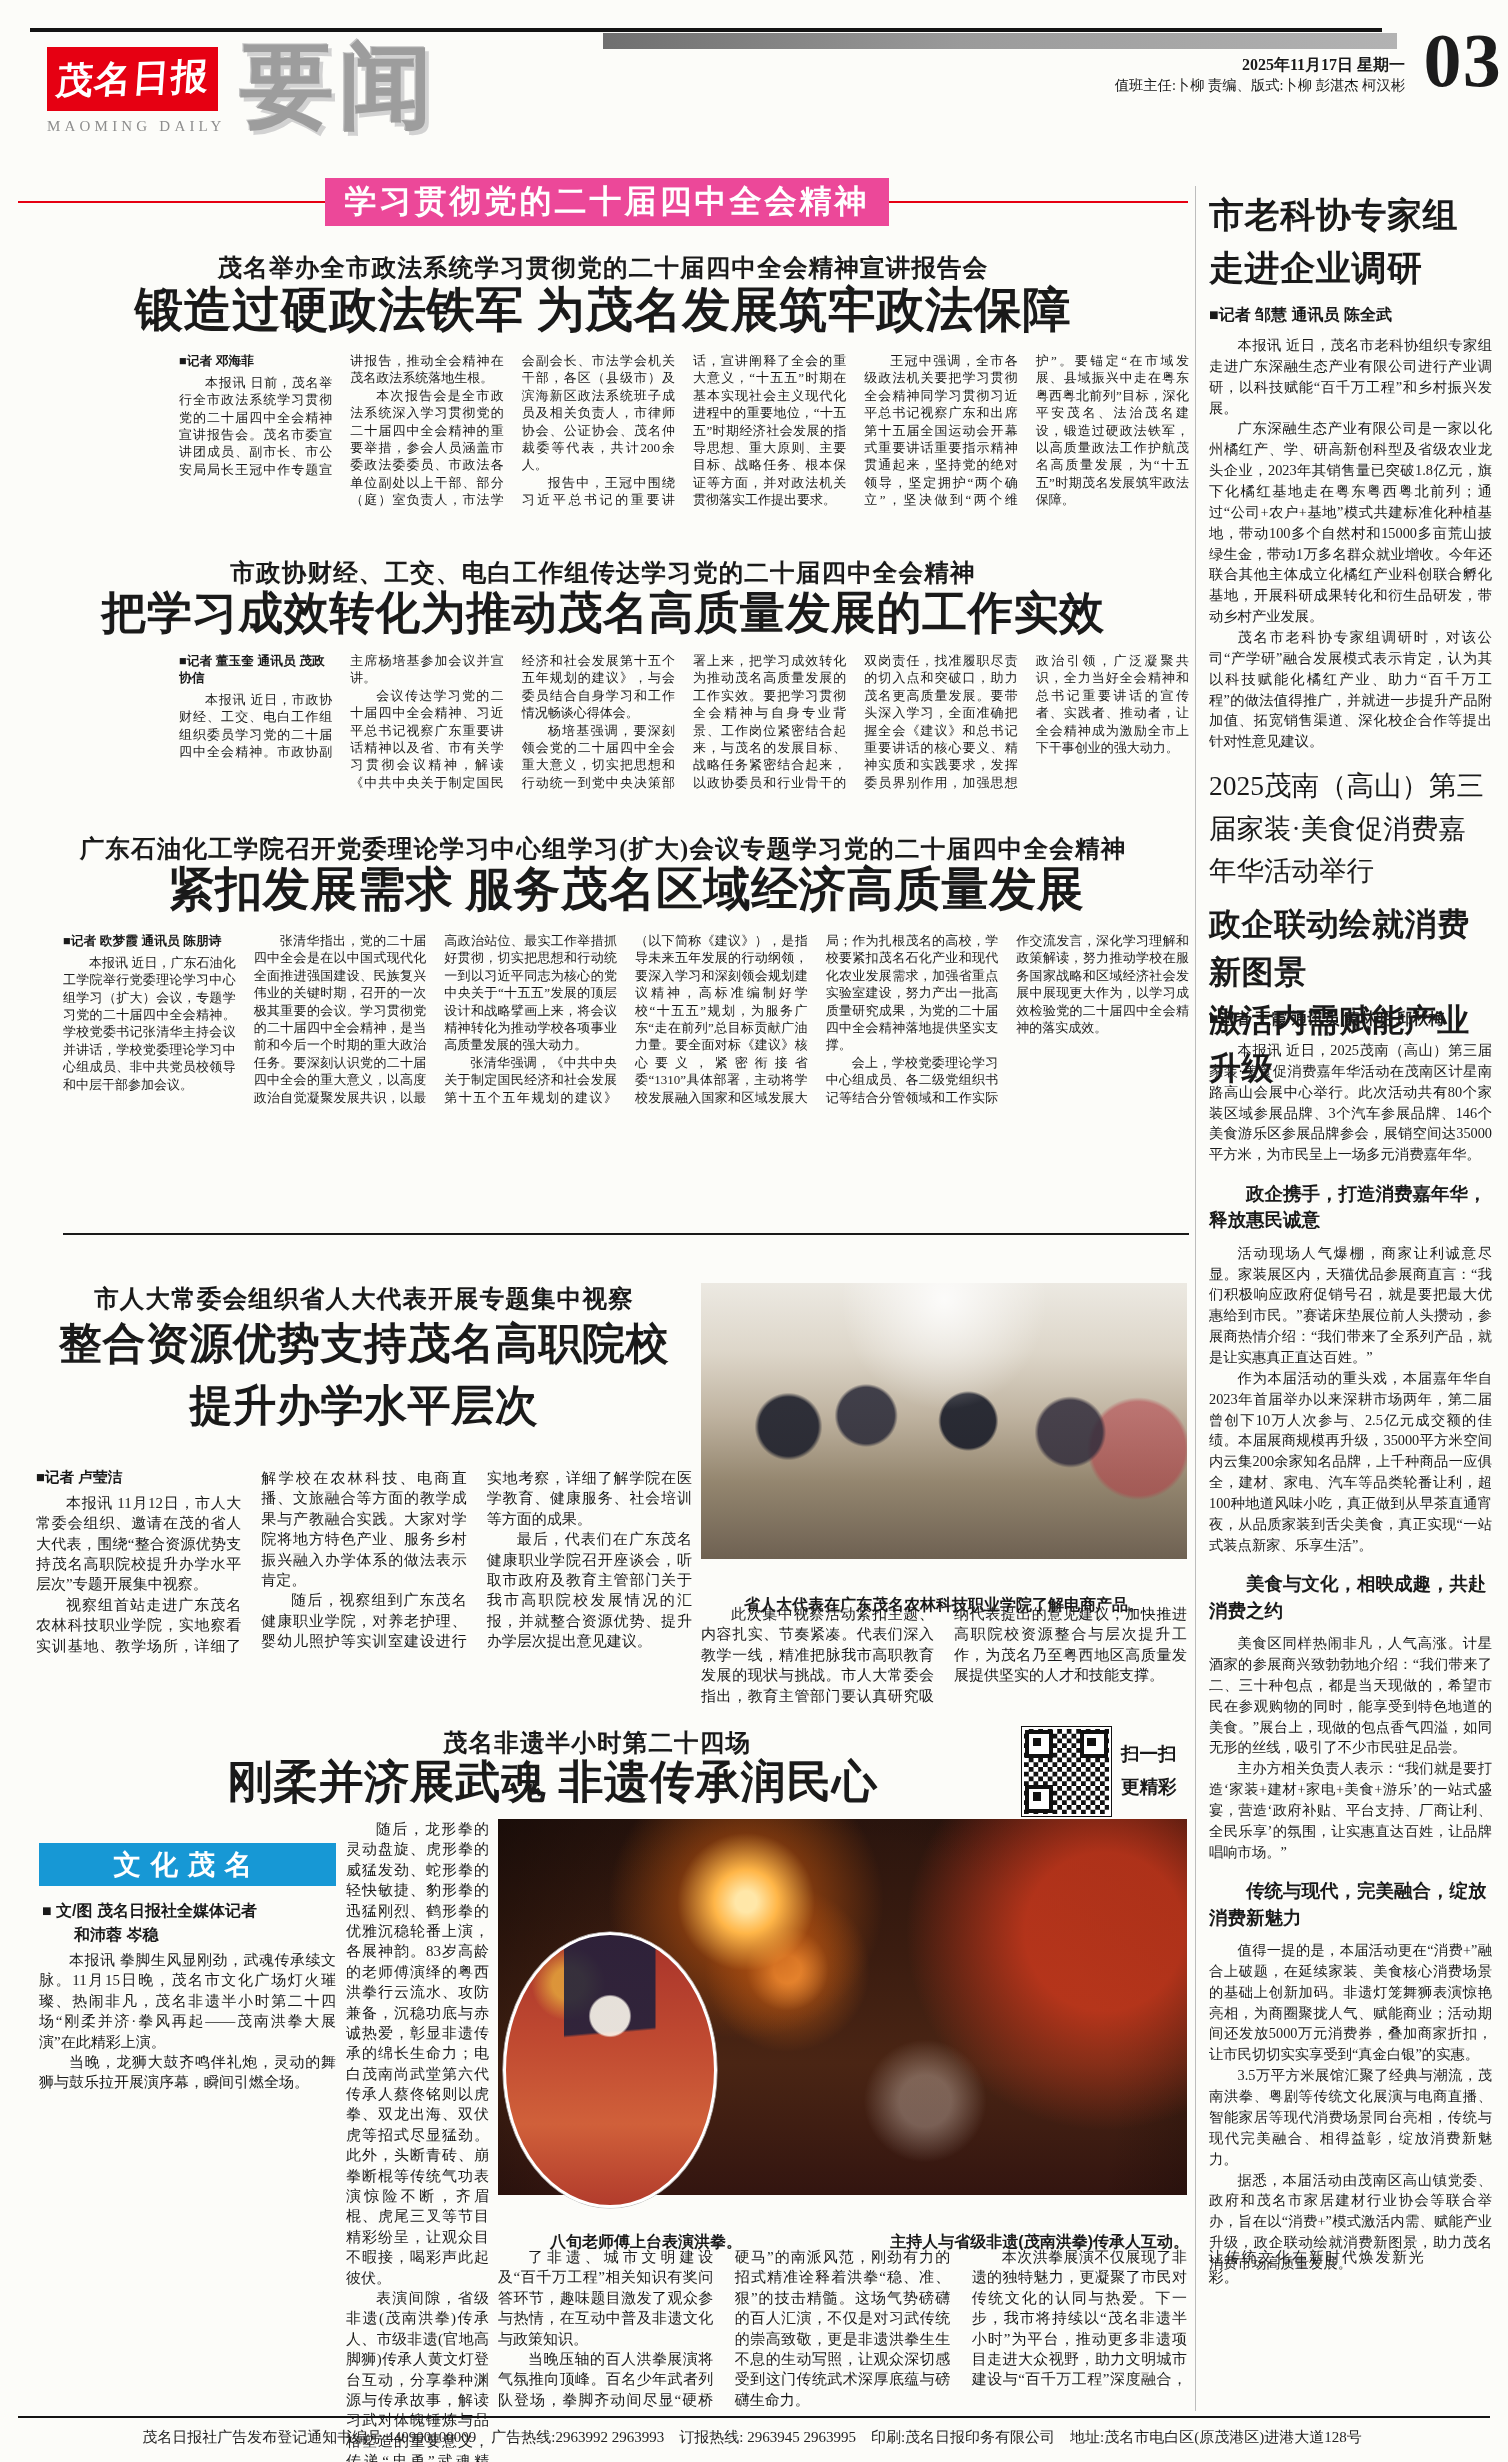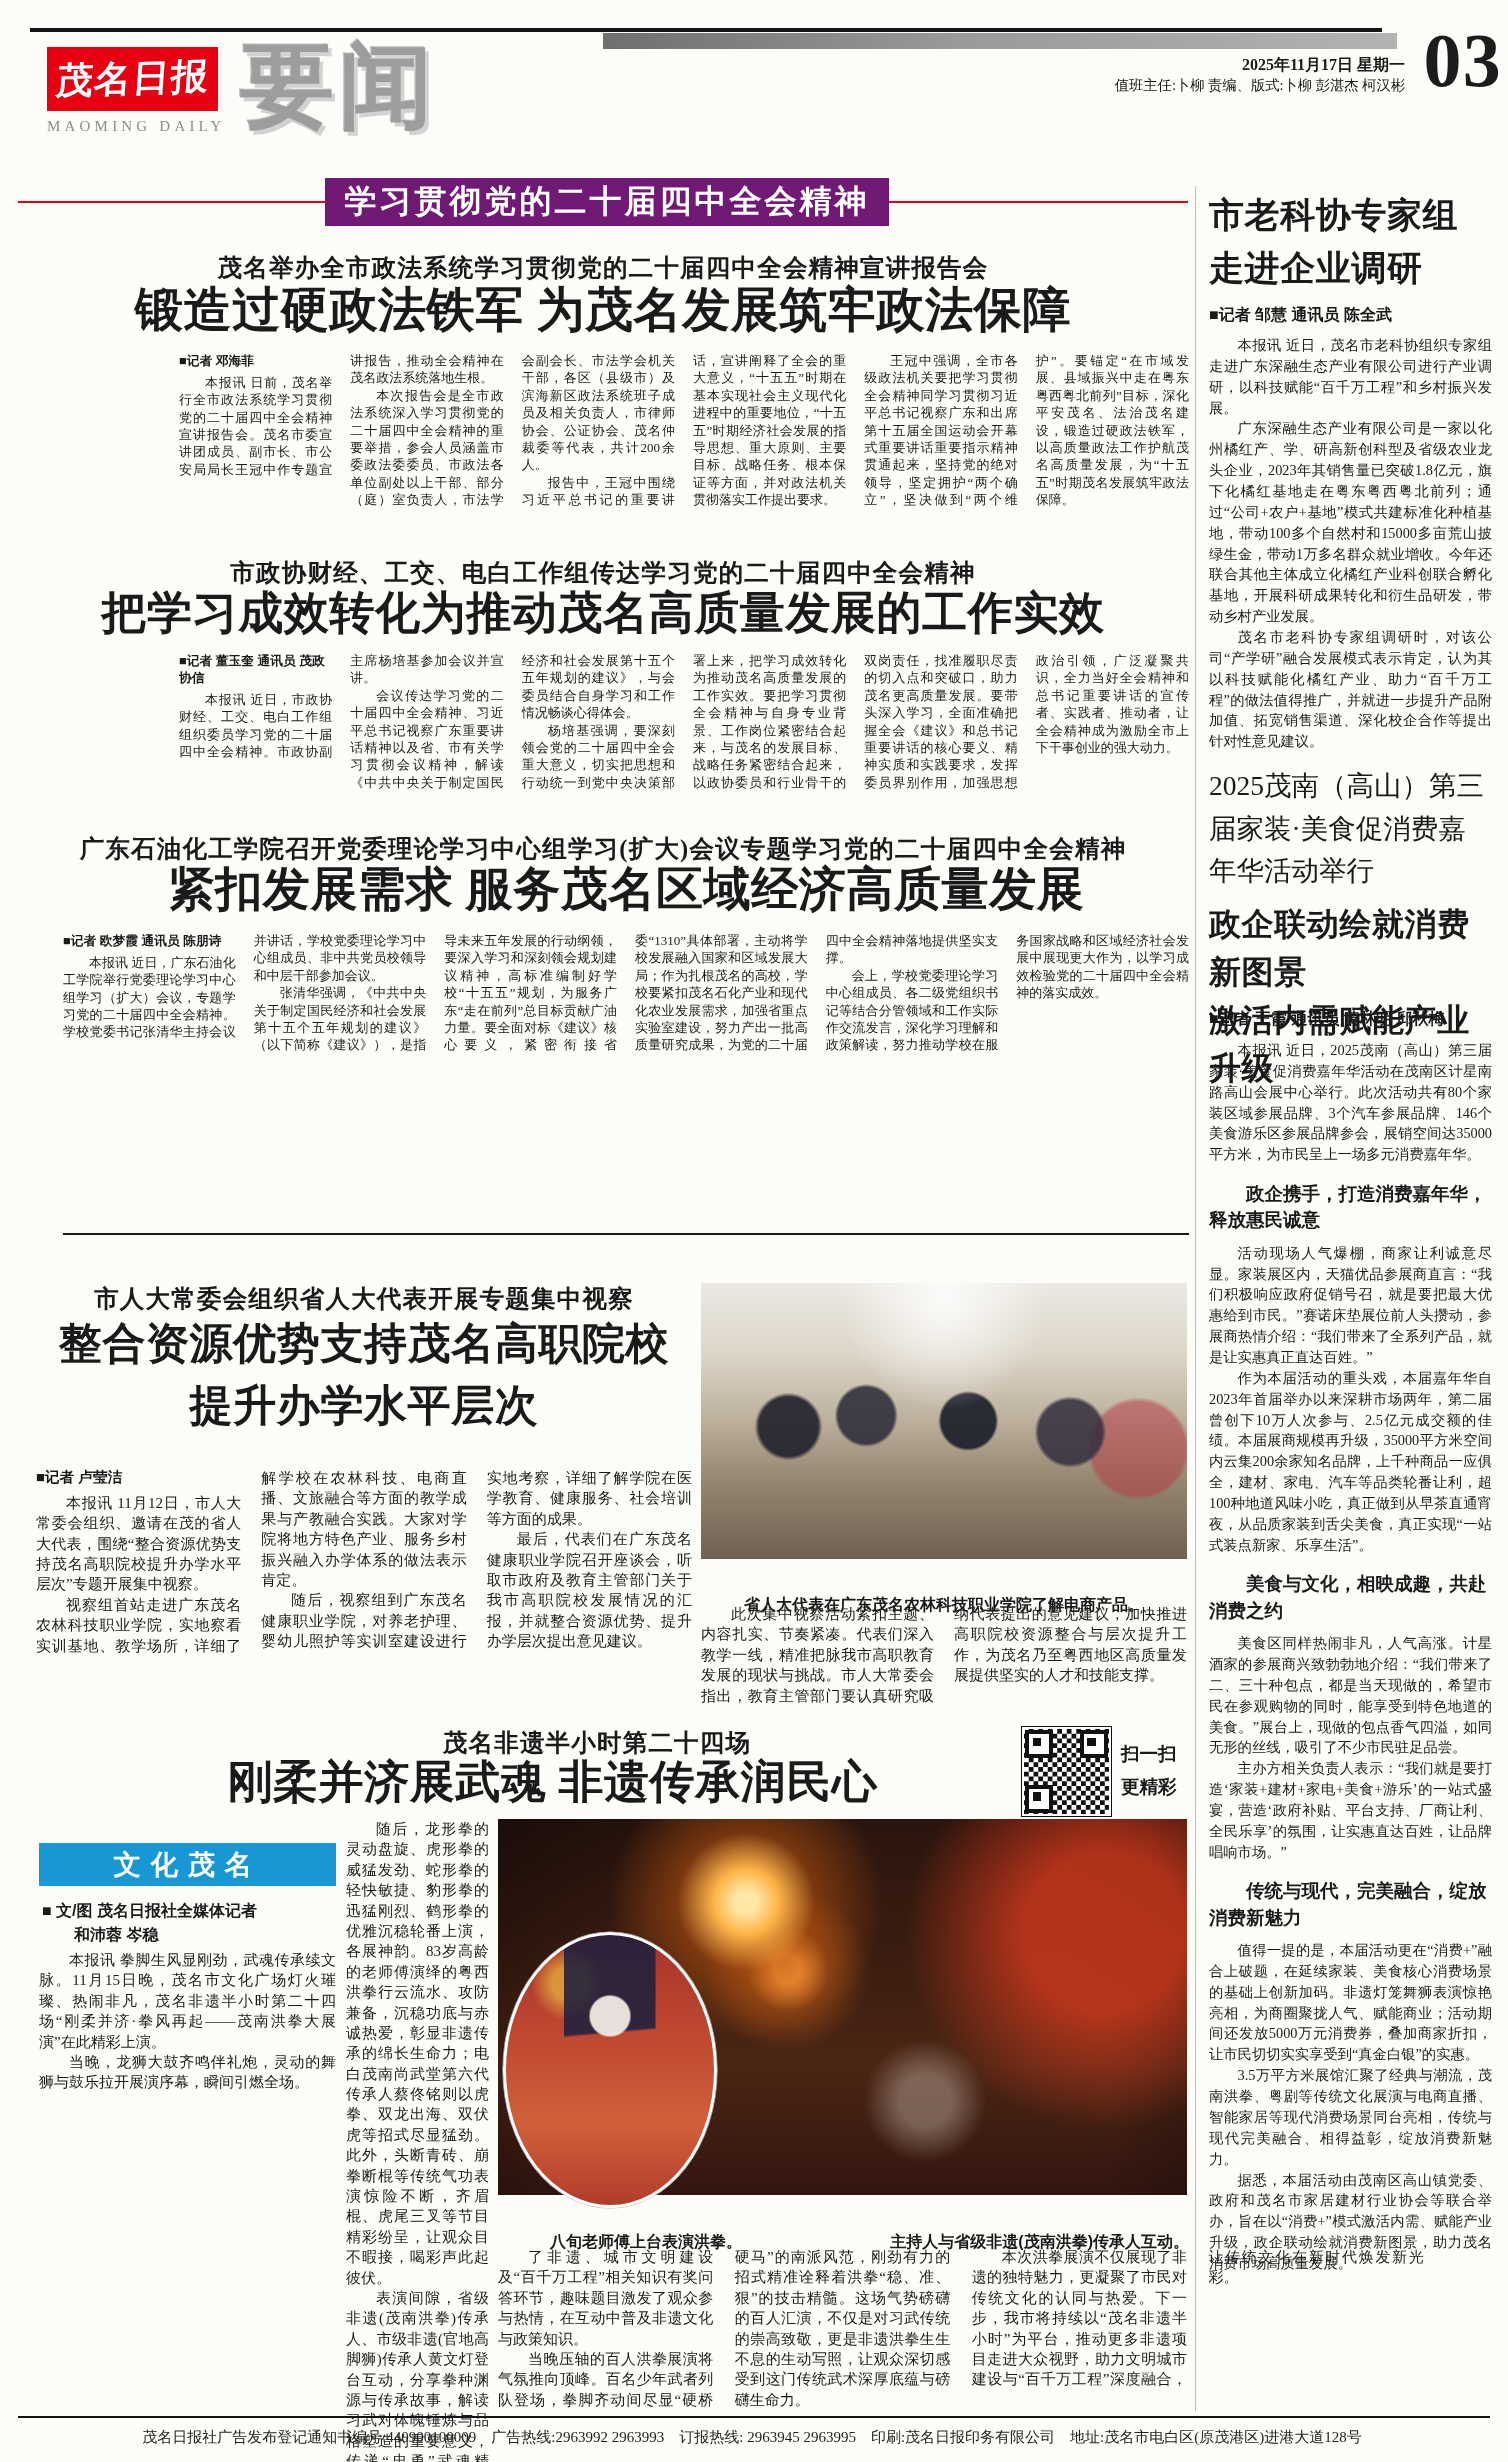--- a/index.html
+++ b/index.html
@@ -13,21 +13,21 @@
   .logobox{background:#e60012;display:flex;align-items:center;justify-content:center;}
   .logotext{color:#fff;font-weight:900;font-size:37px;letter-spacing:1.2px;transform:skewX(-6deg) rotate(-2deg);
             font-family:"Liberation Serif",serif;}
   .logoen{color:#8d8d8d;font-size:15px;letter-spacing:4.2px;font-family:"Liberation Serif",serif;}
   .yaowen{font-size:94px;font-weight:900;color:#9d9d9d;letter-spacing:4.8px;line-height:1;
           text-shadow:3.6px 3.6px 0 #d2d2d2,-1.2px -1.2px 0 #c4c4c4;}
   .pageno{font-size:76px;font-weight:700;color:#1c1c1c;line-height:1;letter-spacing:1.2px;}
   .dateline{font-size:16px;font-weight:bold;}
   .staffline{font-size:14.3px;}
   
-  .redbanner{background:#701a75;color:#fff;display:flex;align-items:center;justify-content:center;}
+  .redbanner{background:#ec4899;color:#fff;display:flex;align-items:center;justify-content:center;}
   .redbanner span{font-size:32px;font-weight:900;letter-spacing:3px;}
   .redhair{background:#e60012;}
   
   .kicker{font-size:24.5px;font-weight:900;letter-spacing:1.2px;}
   .hl{font-weight:900;line-height:1.18;letter-spacing:0.6px;}
   .hl-a1{font-size:48px;}
   .hl-a2{font-size:45px;}
   .hl-a3{font-size:47px;}
   .hl-a4{font-size:43px;line-height:1.45;}
   .hl-r1{font-size:35px;line-height:1.5;}
@@ -124,20 +124,21 @@
   <p class="para">本报讯 近日，市政协财经、工交、电白工作组组织委员学习党的二十届四中全会精神。市政协副主席杨培基参加会议并宣讲。</p>
       <p class="para">会议传达学习党的二十届四中全会精神、习近平总书记视察广东重要讲话精神以及省、市有关学习贯彻会议精神，解读《中共中央关于制定国民经济和社会发展第十五个五年规划的建议》，与会委员结合自身学习和工作情况畅谈心得体会。</p>
       <p class="para">杨培基强调，要深刻领会党的二十届四中全会重大意义，切实把思想和行动统一到党中央决策部署上来，把学习成效转化为推动茂名高质量发展的工作实效。要把学习贯彻全会精神与自身专业背景、工作岗位紧密结合起来，与茂名的发展目标、战略任务紧密结合起来，以政协委员和行业骨干的双岗责任，找准履职尽责的切入点和突破口，助力茂名更高质量发展。要带头深入学习，全面准确把握全会《建议》和总书记重要讲话的核心要义、精神实质和实践要求，发挥委员界别作用，加强思想政治引领，广泛凝聚共识，全力当好全会精神和总书记重要讲话的宣传者、实践者、推动者，让全会精神成为激励全市上下干事创业的强大动力。</p>
     </div>
 
   <div class="abs kicker center" style="left:18px;top:832px;width:1170px;">广东石油化工学院召开党委理论学习中心组学习(扩大)会议专题学习党的二十届四中全会精神</div>
   <div class="abs hl hl-a3 center" style="left:63px;top:862px;width:1126px;">紧扣发展需求 服务茂名区域经济高质量发展</div>
   <div class="abs cols6 body-txt" style="left:63px;top:932px;width:1126px;height:294px;">
     <p class="byline">■记者 欧梦霞 通讯员 陈朋诗</p>
   <p class="para">本报讯 近日，广东石油化工学院举行党委理论学习中心组学习（扩大）会议，专题学习党的二十届四中全会精神。学校党委书记张清华主持会议并讲话，学校党委理论学习中心组成员、非中共党员校领导和中层干部参加会议。</p>
+      <p class="para">张清华指出，党的二十届四中全会是在以中国式现代化全面推进强国建设、民族复兴伟业的关键时期，召开的一次极其重要的会议。学习贯彻党的二十届四中全会精神，是当前和今后一个时期的重大政治任务。要深刻认识党的二十届四中全会的重大意义，以高度政治自觉凝聚发展共识，以最高政治站位、最实工作举措抓好贯彻，切实把思想和行动统一到以习近平同志为核心的党中央关于“十五五”发展的顶层设计和战略擘画上来，将会议精神转化为推动学校各项事业高质量发展的强大动力。</p>
       <p class="para">张清华强调，《中共中央关于制定国民经济和社会发展第十五个五年规划的建议》（以下简称《建议》），是指导未来五年发展的行动纲领，要深入学习和深刻领会规划建议精神，高标准编制好学校“十五五”规划，为服务广东“走在前列”总目标贡献广油力量。要全面对标《建议》核心要义，紧密衔接省委“1310”具体部署，主动将学校发展融入国家和区域发展大局；作为扎根茂名的高校，学校要紧扣茂名石化产业和现代化农业发展需求，加强省重点实验室建设，努力产出一批高质量研究成果，为党的二十届四中全会精神落地提供坚实支撑。</p>
       <p class="para">会上，学校党委理论学习中心组成员、各二级党组织书记等结合分管领域和工作实际作交流发言，深化学习理解和政策解读，努力推动学校在服务国家战略和区域经济社会发展中展现更大作为，以学习成效检验党的二十届四中全会精神的落实成效。</p>
     </div>
   <div class="abs divider" style="left:63px;top:1233px;width:1126px;height:1.8px;"></div>
 
   <div class="abs kicker center" style="left:36px;top:1282px;width:656px;">市人大常委会组织省人大代表开展专题集中视察</div>
   <div class="abs hl hl-a4 center" style="left:36px;top:1313px;width:656px;">
     <div>整合资源优势支持茂名高职院校</div>
     <div>提升办学水平层次</div>
   </div>

